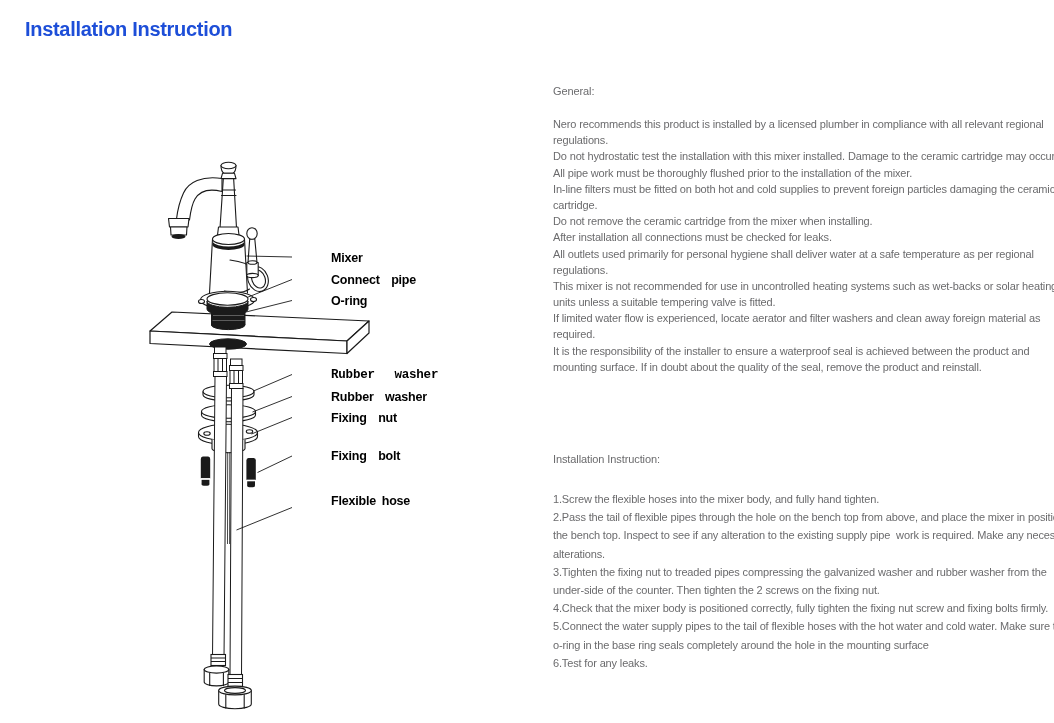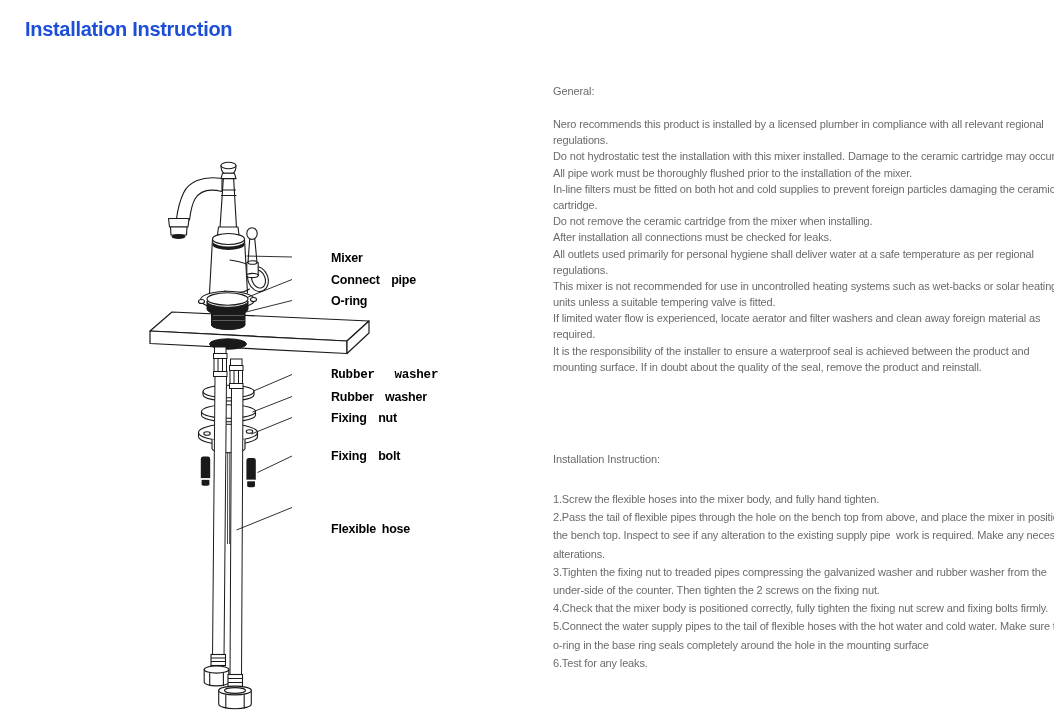--- a/index.html
+++ b/index.html
@@ -40,21 +40,21 @@
     line-height:14px;
     margin-left:36px;
   }
   #label-mixer        { left:295px; top:251px; }
   #label-threaded-pipe{ left:295px; top:273px; }
   #label-o-ring       { left:295px; top:294px; }
   #label-rubber-washer{ left:295px; top:368px;font-family:Liberation Mono, monospace; }
   #label-steel-washer { left:295px; top:390px; }
   #label-fixing-nut   { left:295px; top:411px; }
   #label-fixing-bolt  { left:295px; top:449px; }
-  #label-flexible-hose{ left:295px; top:522px; }
+  #label-flexible-hose{ left:295px; top:494px; }
   #diagram-svg { position:absolute; left:0; top:0; }
 </style>
 </head>
 <body>
 
 <div id="canvas">
 
   <div id="page-title">Installation Instruction</div>
 
   <svg id="diagram-svg" width="430" height="723" viewBox="0 0 430 723">

